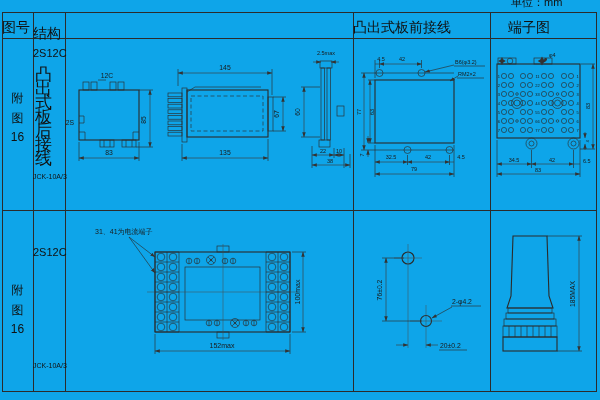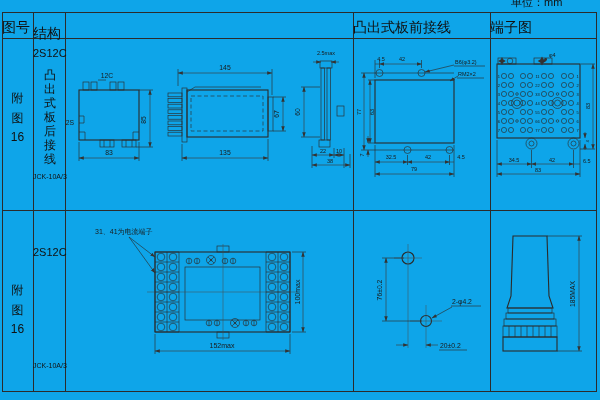--- a/index.html
+++ b/index.html
@@ -16,21 +16,21 @@
 .stxt{font-size:5.5px;fill:#1a1a1a}
 .ntxt{font-size:7px;fill:#1a1a1a}
 .micro{font-size:4px;fill:#1a1a1a}
 text{font-family:"Liberation Sans","DejaVu Sans",sans-serif}
 .vline{position:absolute;width:1px;background:#2b2b2b}
 .hline{position:absolute;height:1px;background:#2b2b2b}
 .frame{position:absolute;border:1px solid #2b2b2b}
 .hdr{position:absolute;font-size:14px;color:#111;text-align:left;white-space:nowrap}
 .figch{position:absolute;left:2px;width:31px;text-align:center;font-size:12px;color:#111}
 .model{position:absolute;left:33px;width:32px;font-size:11px;color:#111}
-.vtext{position:absolute;left:44px;width:15px;word-break:break-all;font-size:12px;line-height:14px;color:#111}
+.vtext{position:absolute;left:35px;width:15px;word-break:break-all;font-size:17px;line-height:14px;color:#111}
 .code{position:absolute;left:33px;width:32px;text-align:center;font-size:7px;color:#111;white-space:nowrap}
 .unit{position:absolute;font-size:11px;color:#111}
 </style>
 </head>
 <body>
 
 <div class="page">
 
   <svg width="0" height="0" style="position:absolute">
     <defs>
@@ -46,21 +46,21 @@
   <div class="vline" style="left:33px;top:12px;height:380px"></div>
   <div class="vline" style="left:65px;top:12px;height:380px"></div>
   <div class="vline" style="left:353px;top:12px;height:380px"></div>
   <div class="vline" style="left:490px;top:12px;height:380px"></div>
   <div class="hline" style="left:2px;top:38px;width:595px"></div>
   <div class="hline" style="left:2px;top:210px;width:595px"></div>
 
   <div class="hdr" style="left:2px;top:19px;width:31px">图号</div>
   <div class="hdr" style="left:33px;top:25px;width:32px">结构</div>
   <div class="hdr" style="left:353px;top:19px;width:137px">凸出式板前接线</div>
-  <div class="hdr" style="left:490px;top:19px;width:88px">端子图</div>
+  <div class="hdr" style="left:508px;top:19px;width:88px">端子图</div>
 
   <div class="figch" style="top:90px">附</div>
   <div class="figch" style="top:110px">图</div>
   <div class="figch" style="top:130px">16</div>
   <div class="model" style="top:47px">2S12C</div>
   <div class="vtext" style="top:68px">凸出式板后接线</div>
   <div class="code" style="top:173px">JCK-10A/3</div>
 
   <div class="figch" style="top:282px">附</div>
   <div class="figch" style="top:302px">图</div>

